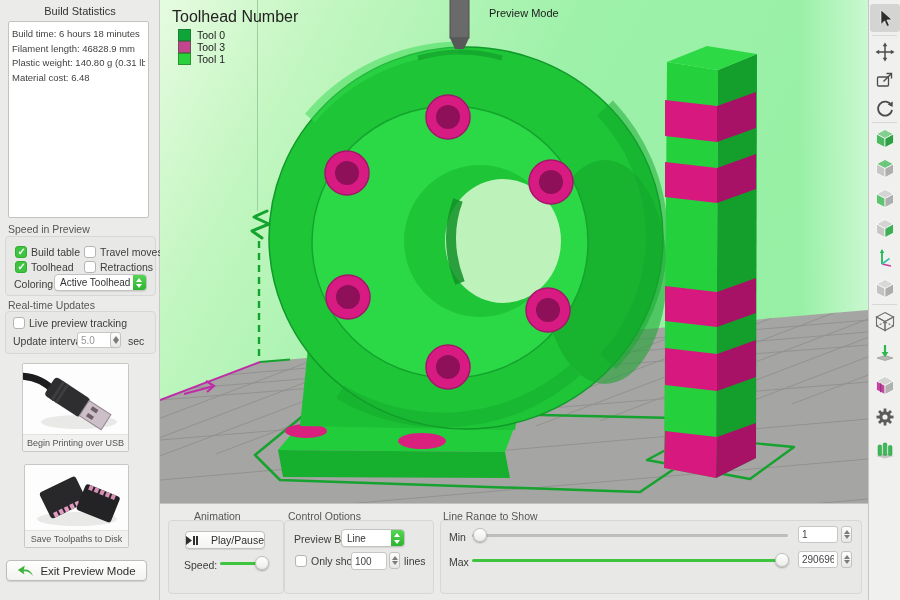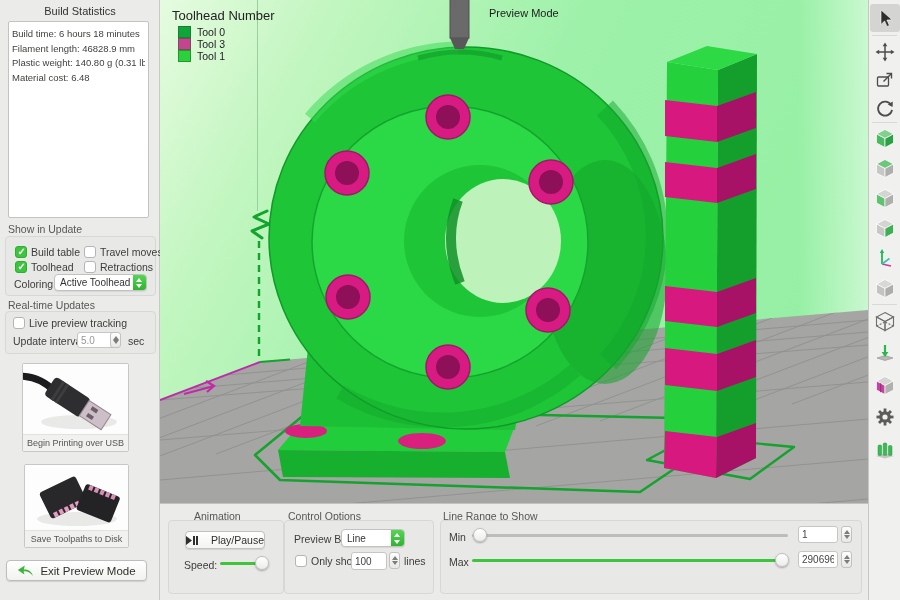--- a/index.html
+++ b/index.html
@@ -35,21 +35,21 @@
   .img-btn .cap{position:absolute;left:0;bottom:0;width:100%;height:16px;background:#f1f1ef;border-top:1px solid #e2e2e0;font-size:9px;color:#555;text-align:center;line-height:16px;white-space:nowrap;}
   .exit-btn{position:absolute;left:6px;top:560px;width:141px;height:21px;background:linear-gradient(#ffffff,#f2f2f0);border:1px solid #bdbdbb;border-radius:4px;box-sizing:border-box;display:flex;align-items:center;justify-content:center;gap:6px;box-shadow:0 1px 1px rgba(0,0,0,.12);}
   .exit-btn span{font-size:11.5px;color:#2f2f2d;}
 
   
   .viewport{position:absolute;left:160px;top:0;width:708px;height:503px;overflow:hidden;
     background:linear-gradient(118deg,#e6fbe0 0%,#c2f6c0 18%,#9df1a9 45%,#93efa2 100%);}
   .vp-lightband{position:absolute;right:0;top:0;width:70px;height:320px;background:linear-gradient(90deg,rgba(255,255,255,0),rgba(244,255,244,.55));}
   .scene{position:absolute;left:0;top:0;}
   .legend{position:absolute;left:12px;top:8px;}
-  .legend .ttl{font-size:13px;color:#222;margin-bottom:3px;}
+  .legend .ttl{font-size:16px;color:#222;margin-bottom:3px;}
   .legend .row{display:flex;align-items:center;height:12px;}
   .legend .sw{width:13px;height:12px;border:1px solid rgba(40,90,40,.5);box-sizing:border-box;}
   .legend .row span{font-size:10.5px;color:#222;margin-left:6px;}
   .preview-mode{position:absolute;left:329px;top:7px;font-size:11px;color:#1c1c1c;}
   .thpos{position:absolute;left:14px;top:443px;font-size:10.5px;color:#353533;line-height:12.5px;}
   .thpos .t{margin-bottom:2px;}
 
   
   .bottom-panel{position:absolute;left:160px;top:503px;width:708px;height:97px;background:#ebebe9;border-top:1px solid #c2c2c0;box-sizing:border-box;}
   .btn{position:absolute;background:linear-gradient(#ffffff,#f3f3f1);border:1px solid #c0c0be;border-radius:4px;box-sizing:border-box;display:flex;align-items:center;justify-content:space-between;gap:5px;box-shadow:0 1px 1px rgba(0,0,0,.1);}
@@ -72,21 +72,21 @@
 
   <div class="left-panel">
     <div class="lp-title">Build Statistics</div>
     <div class="stats-box">
       <div>Build time: 6 hours 18 minutes</div>
       <div>Filament length: 46828.9 mm</div>
       <div>Plastic weight: 140.80 g (0.31 lb)</div>
       <div>Material cost: 6.48</div>
     </div>
 
-    <div class="sec-lbl" style="left:8px;top:223px">Show in Update</div>
+    <div class="sec-lbl" style="left:8px;top:223px">Speed in Preview</div>
     <div class="grp" style="left:5px;top:236px;width:149px;height:58px"></div>
     <span class="cb checked" style="left:15px;top:246px"></span>
     <div class="lbl" style="left:31px;top:246px">Build table</div>
     <span class="cb" style="left:84px;top:246px"></span>
     <div class="lbl" style="left:100px;top:246px">Travel moves</div>
     <span class="cb checked" style="left:15px;top:261px"></span>
     <div class="lbl" style="left:31px;top:261px">Toolhead</div>
     <span class="cb" style="left:84px;top:261px"></span>
     <div class="lbl" style="left:100px;top:261px">Retractions</div>
     <div class="lbl" style="left:14px;top:278px">Coloring</div>

